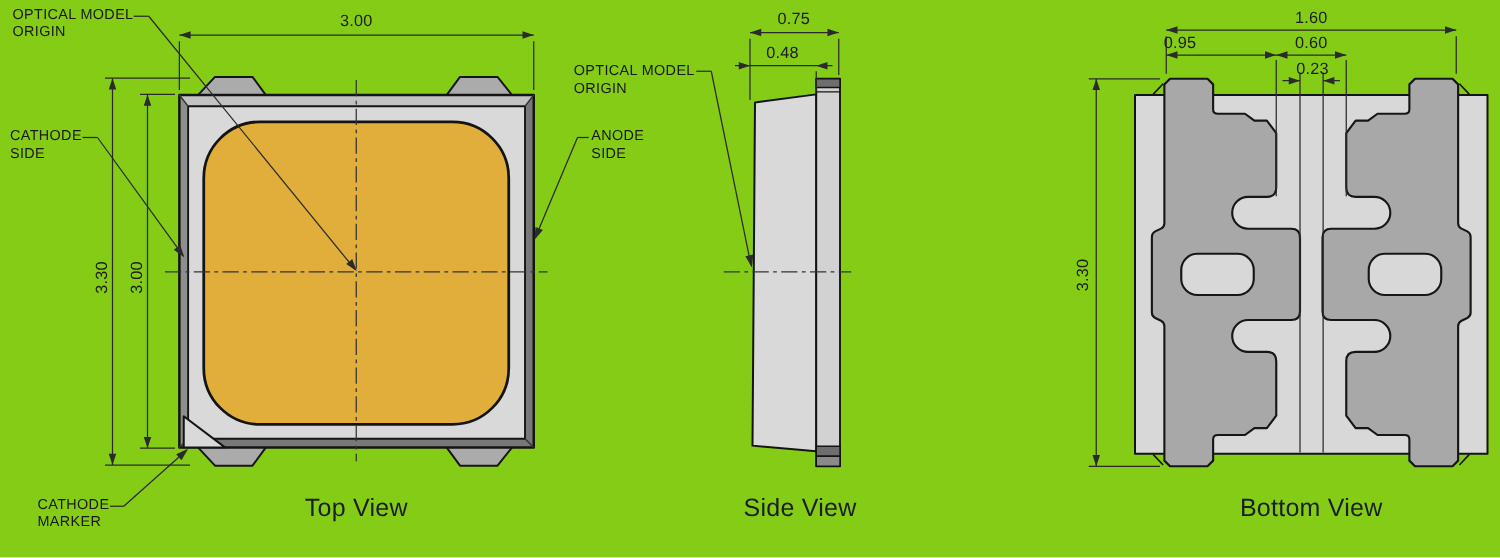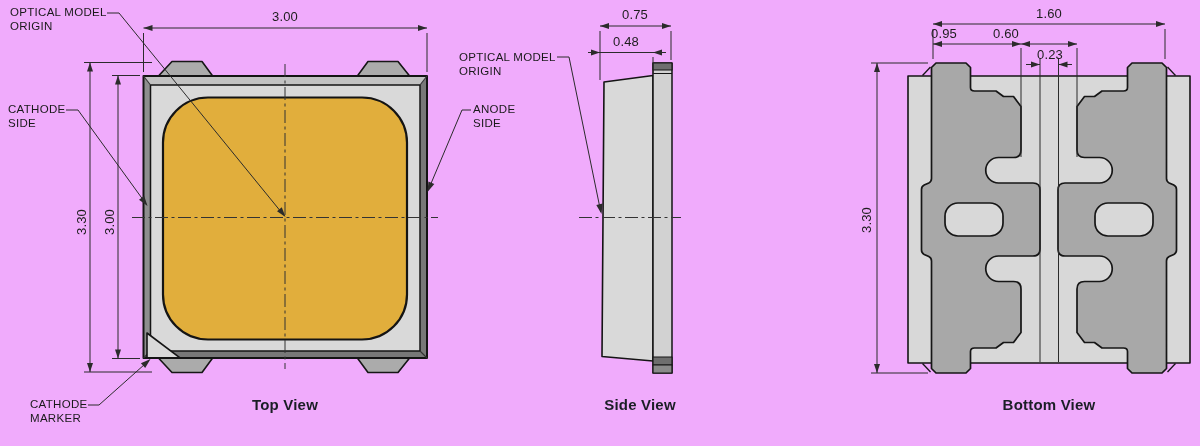--- a/index.html
+++ b/index.html
@@ -1,34 +1,34 @@
 <!DOCTYPE html>
 <html><head>
 <meta charset="utf-8">
 <style>
   html,body{margin:0;padding:0;background:#ffffff;}
   .canvas{
-    position:relative;width:1200px;height:446px;background:#f0abfc;overflow:hidden;
+    position:relative;width:1200px;height:446px;background:#84cc16;overflow:hidden;
     font-family:"Liberation Sans", sans-serif;
   }
   .canvas svg{position:absolute;left:0;top:0;}
   .lbl{
     position:absolute;font-size:11.5px;line-height:14px;font-weight:500;
     color:#1a1a1a;letter-spacing:.3px;white-space:pre-line;
   }
   .dim{
     position:absolute;font-size:13px;font-weight:500;color:#1d1d1d;
     transform:translateX(-50%);white-space:nowrap;letter-spacing:.2px;
   }
   .dimv{
     position:absolute;font-size:13px;font-weight:500;color:#1d1d1d;
     transform:translate(-50%,-50%) rotate(-90deg);white-space:nowrap;letter-spacing:.2px;
   }
   .vtitle{
-    position:absolute;font-size:15px;font-weight:700;color:#1b1e26;
+    position:absolute;font-size:20px;font-weight:400;color:#1b1e26;
     transform:translateX(-50%);white-space:nowrap;letter-spacing:.2px;
   }
 </style>
 </head>
 <body>
 
 <div class="canvas">
 
   <svg width="1200" height="446" viewBox="0 0 1200 446">
 
@@ -194,21 +194,21 @@
   <div class="lbl" style="left:459px;top:50px">OPTICAL MODEL
 ORIGIN</div>
 
   <div class="dim" style="left:285px;top:9px">3.00</div>
   <div class="dimv" style="left:81px;top:222px">3.30</div>
   <div class="dimv" style="left:109px;top:222px">3.00</div>
   <div class="dim" style="left:635px;top:7px">0.75</div>
   <div class="dim" style="left:626px;top:34px">0.48</div>
   <div class="dim" style="left:1049px;top:6px">1.60</div>
   <div class="dim" style="left:944px;top:26px">0.95</div>
-  <div class="dim" style="left:1006px;top:26px">0.60</div>
+  <div class="dim" style="left:1049px;top:26px">0.60</div>
   <div class="dim" style="left:1050px;top:47px">0.23</div>
   <div class="dimv" style="left:866px;top:220px">3.30</div>
 
   <div class="vtitle" style="left:285px;top:396px">Top View</div>
   <div class="vtitle" style="left:640px;top:396px">Side View</div>
   <div class="vtitle" style="left:1049px;top:396px">Bottom View</div>
 
 </div>
 
 </body></html>

